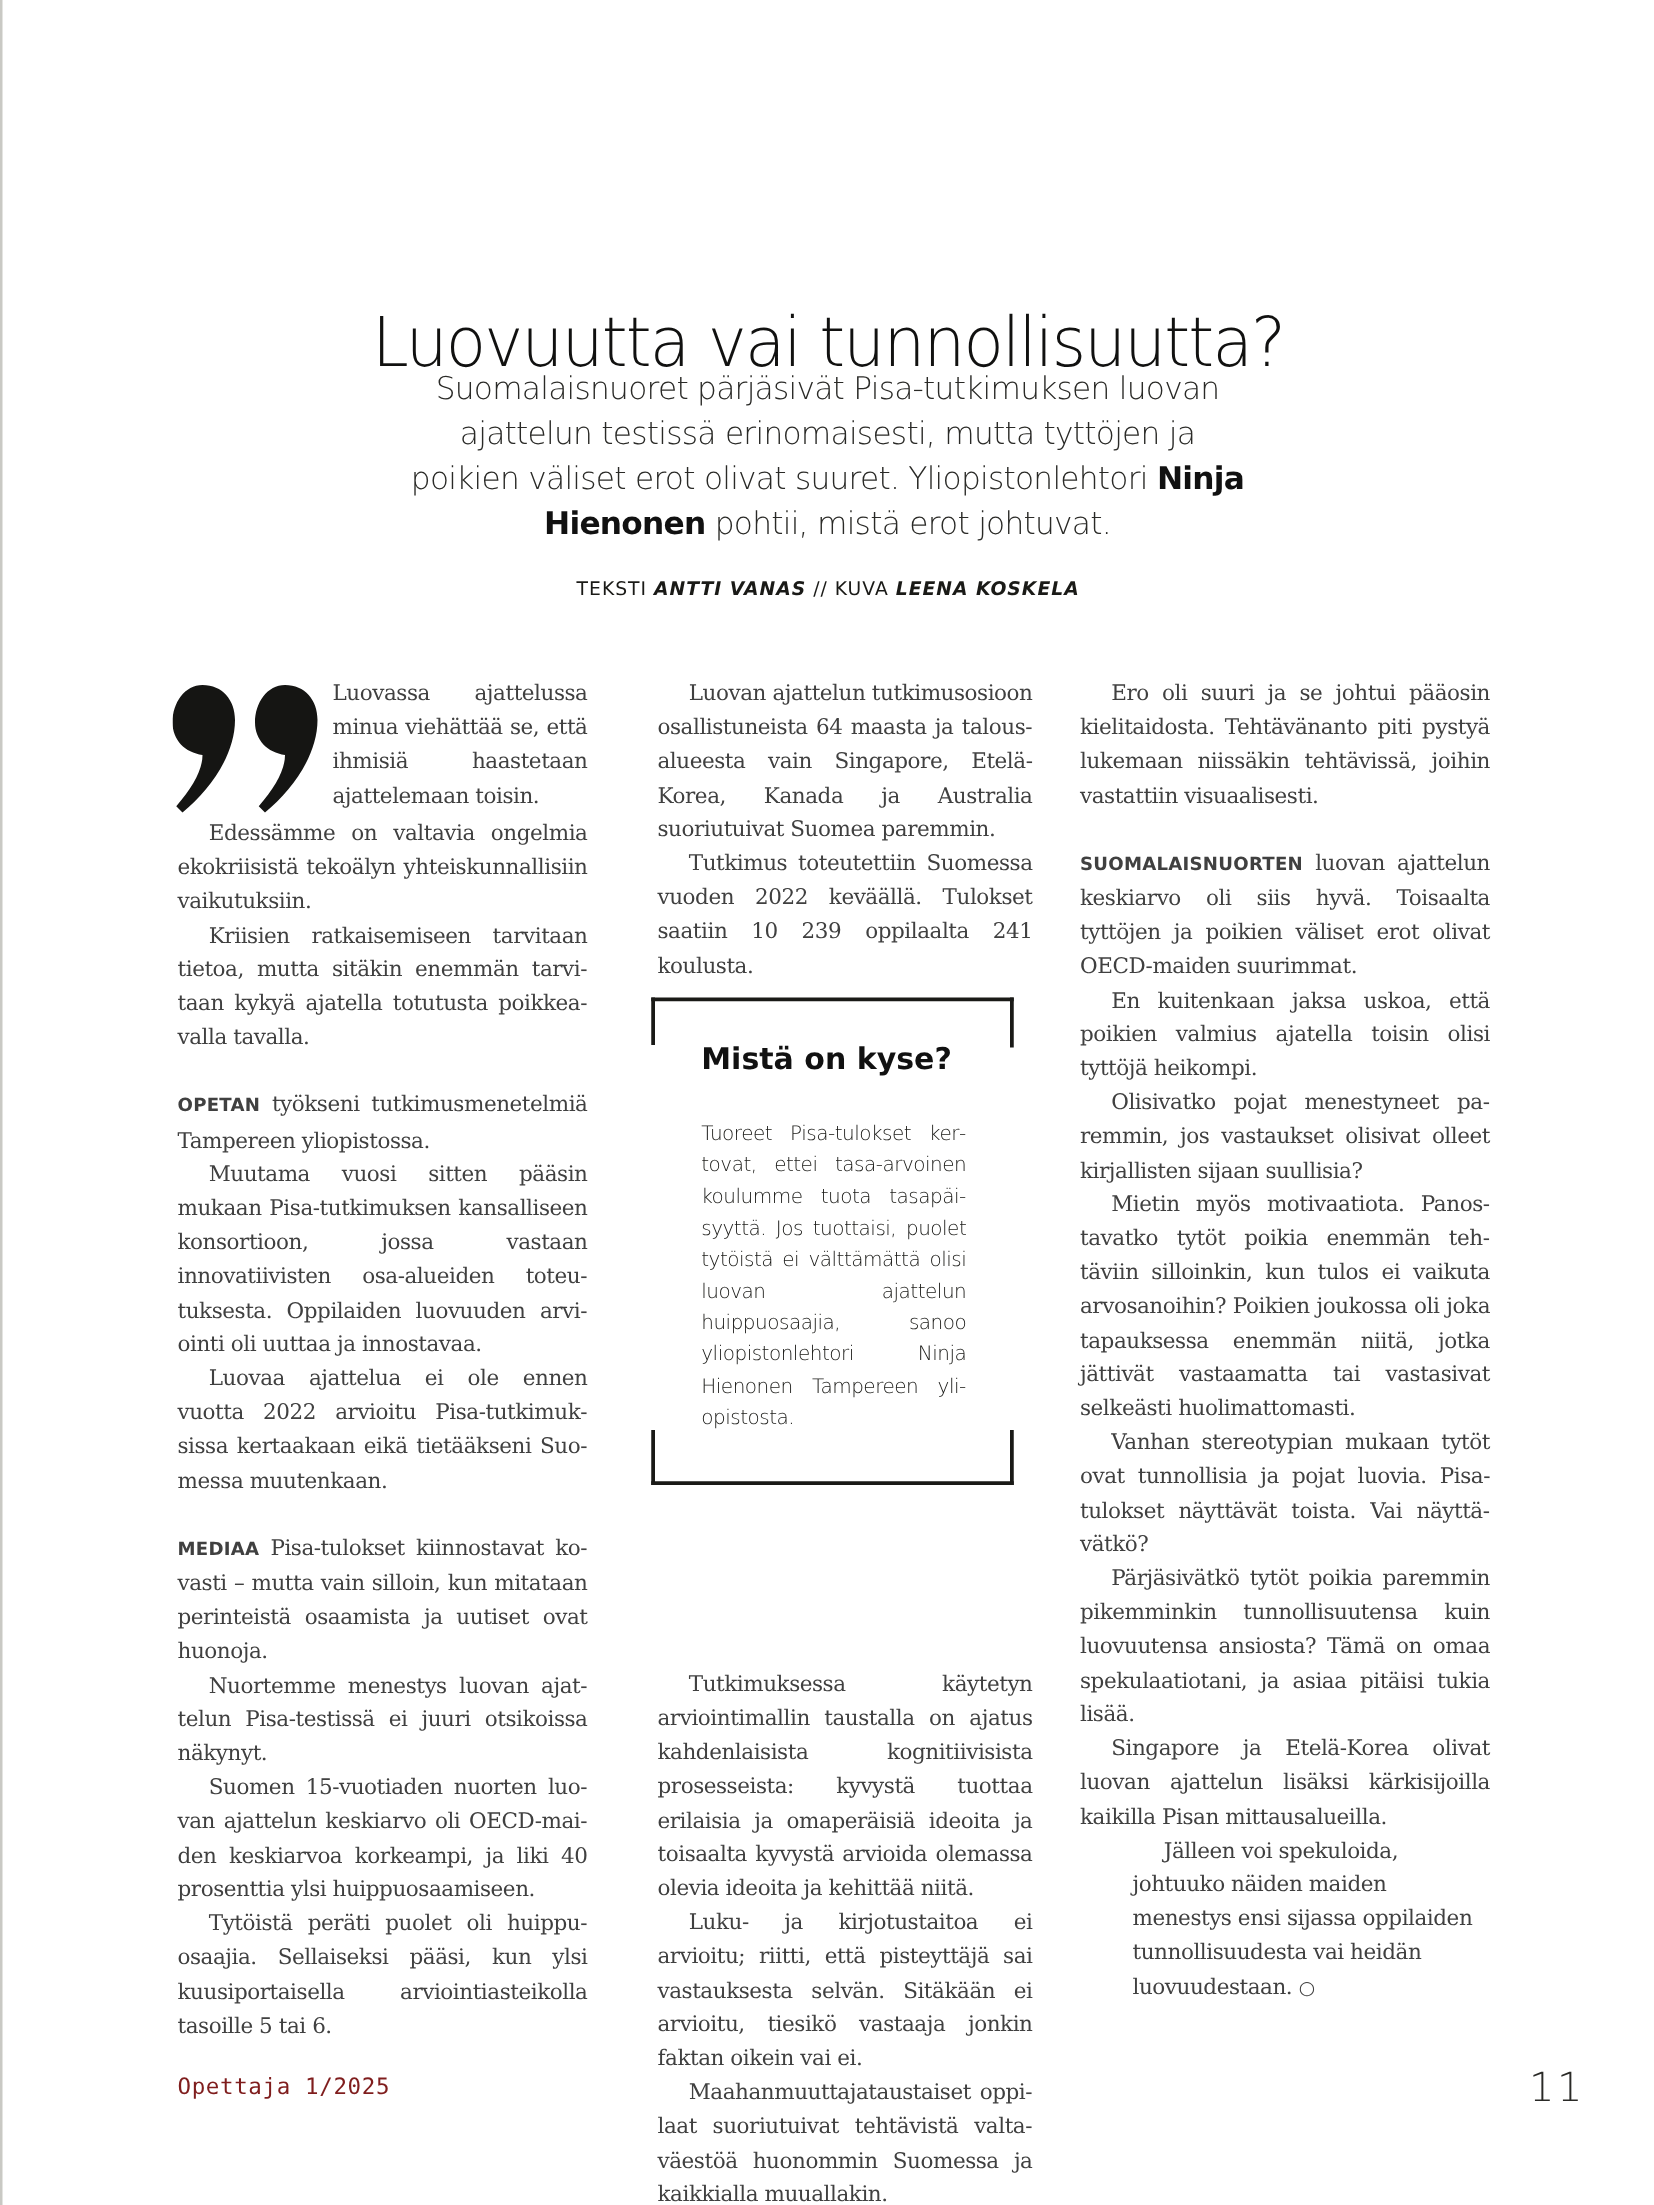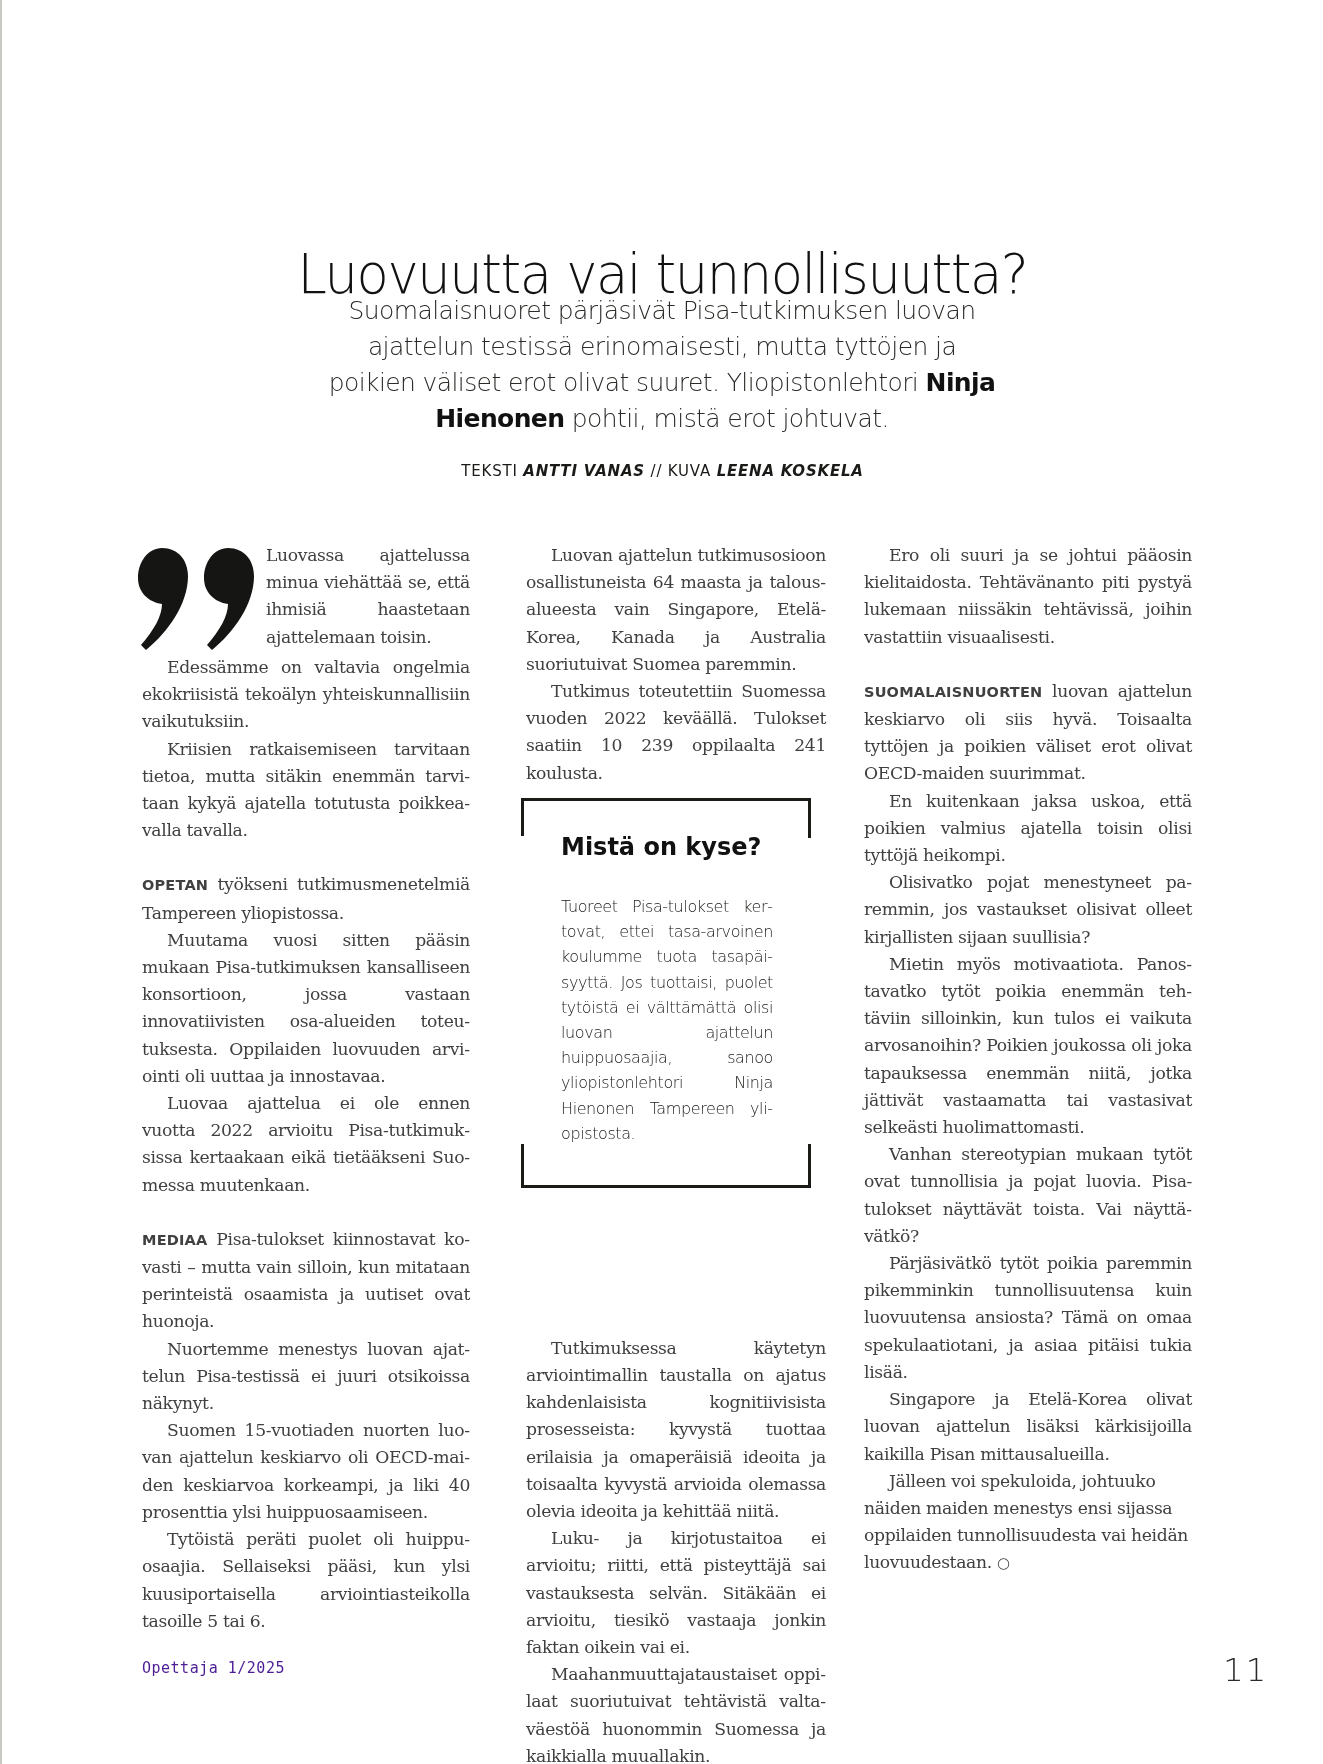--- a/index.html
+++ b/index.html
@@ -68,22 +68,22 @@
       font-size: 24px; letter-spacing: 0px; color: #111;
     }
     .box .box-text {
       position: absolute; left: 40px; top: 96px; width: 212px;
       font-family: "DejaVu Sans", sans-serif; font-weight: 300;
       font-size: 16px; line-height: 25.2px; text-align: justify;
       letter-spacing: -0.4px; color: #1a1a17;
     }
     .footer-left {
       position: absolute; left: 140px; top: 1659px;
-      font-family: "DejaVu Sans Mono", monospace; font-size: 15px;
-      color: #4c1d95; letter-spacing: 0.5px;
+      font-family: "DejaVu Sans Mono", monospace; font-size: 18px;
+      color: #7f1d1d; letter-spacing: 0.5px;
     }
     .page-num {
       position: absolute; right: 55px; top: 1651px;
       font-family: "DejaVu Sans", sans-serif; font-weight: 300; font-size: 32px;
       color: #2a2a27; letter-spacing: 2px; margin-left: 32px;
     }
     .end-mark { font-family: "DejaVu Sans", sans-serif; font-size: 15px; }
   </style>
 </head>
 <body>
@@ -143,17 +143,17 @@
 
 <div class="col col3">
   <p>Ero oli suuri ja se johtui pääosin kielitaidosta. Tehtävänanto piti pys­tyä lukemaan niissäkin tehtävissä, joihin vastattiin visuaalisesti.</p>
   <p class="noindent gap"><span class="kicker">SUOMALAISNUORTEN</span><span> luovan ajat­telun keskiarvo oli siis hyvä. Toisaalta tyttöjen ja poikien väliset erot olivat OECD-maiden suurim­mat.</span></p>
   <p>En kuitenkaan jaksa uskoa, että poikien valmius ajatella toisin olisi tyttöjä heikompi.</p>
   <p>Olisivatko pojat menestyneet pa­remmin, jos vastaukset olisivat olleet kirjallisten sijaan suullisia?</p>
   <p>Mietin myös motivaatiota. Panos­tavatko tytöt poikia enemmän teh­täviin silloinkin, kun tulos ei vai­kuta arvosanoihin? Poikien joukos­sa oli joka tapauksessa enemmän niitä, jotka jättivät vastaamatta tai vastasivat selkeästi huolimatto­masti.</p>
   <p>Vanhan stereotypian mukaan tytöt ovat tunnollisia ja pojat luovia. Pisa-tulokset näyttävät toista. Vai näyttä­vätkö?</p>
   <p>Pärjäsivätkö tytöt poikia paremmin pikemminkin tunnollisuutensa kuin luovuutensa ansiosta? Tämä on omaa spekulaatiotani, ja asiaa pitäisi tukia lisää.</p>
   <p>Singapore ja Etelä-Korea olivat luovan ajattelun lisäksi kärkisijoilla kaikilla Pisan mittausalueilla.</p>
-  <p style="text-align:left;"><span>Jälleen voi spekuloida, johtuuko näiden maiden menestys ensi sijassa oppilaiden tunnollisuudesta vai hei­dän luovuudestaan.</span> <span class="end-mark">○</span></p>
+  <p style="text-align:left;margin-left:42px;"><span>Jälleen voi spekuloida, johtuuko näiden maiden menestys ensi sijassa oppilaiden tunnollisuudesta vai hei­dän luovuudestaan.</span> <span class="end-mark">○</span></p>
 </div>
 
 <div class="footer-left">Opettaja 1/2025</div>
 <div class="page-num">11</div>
 
 </body></html>

